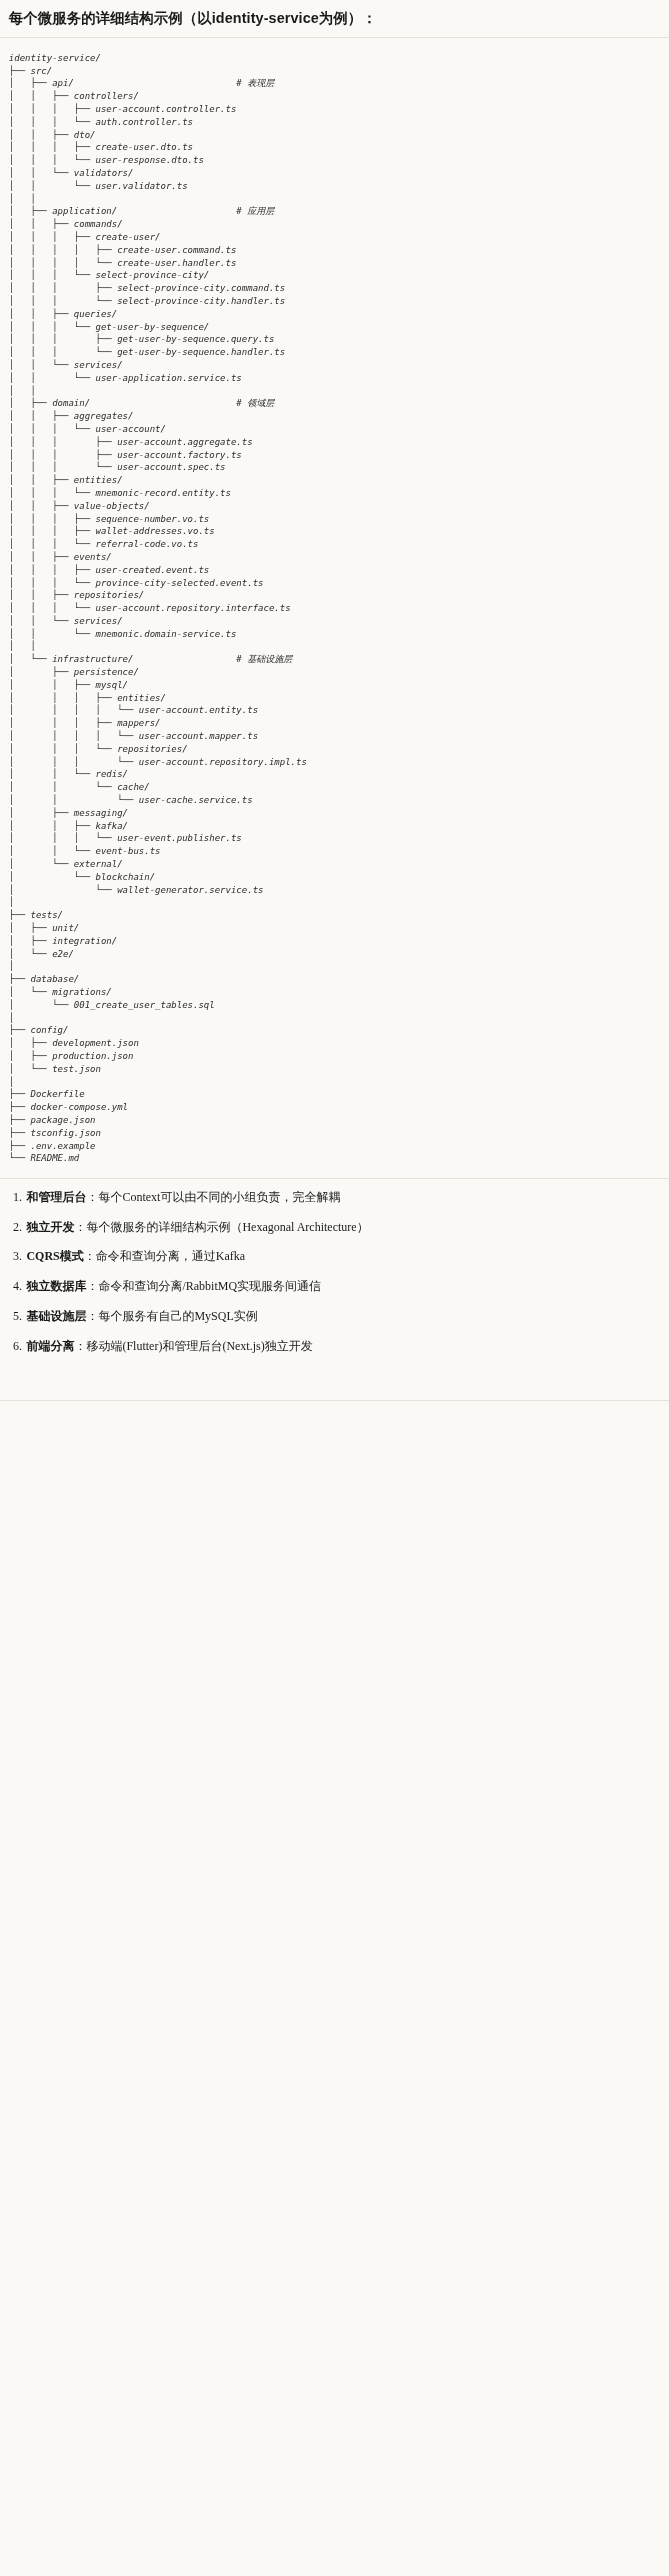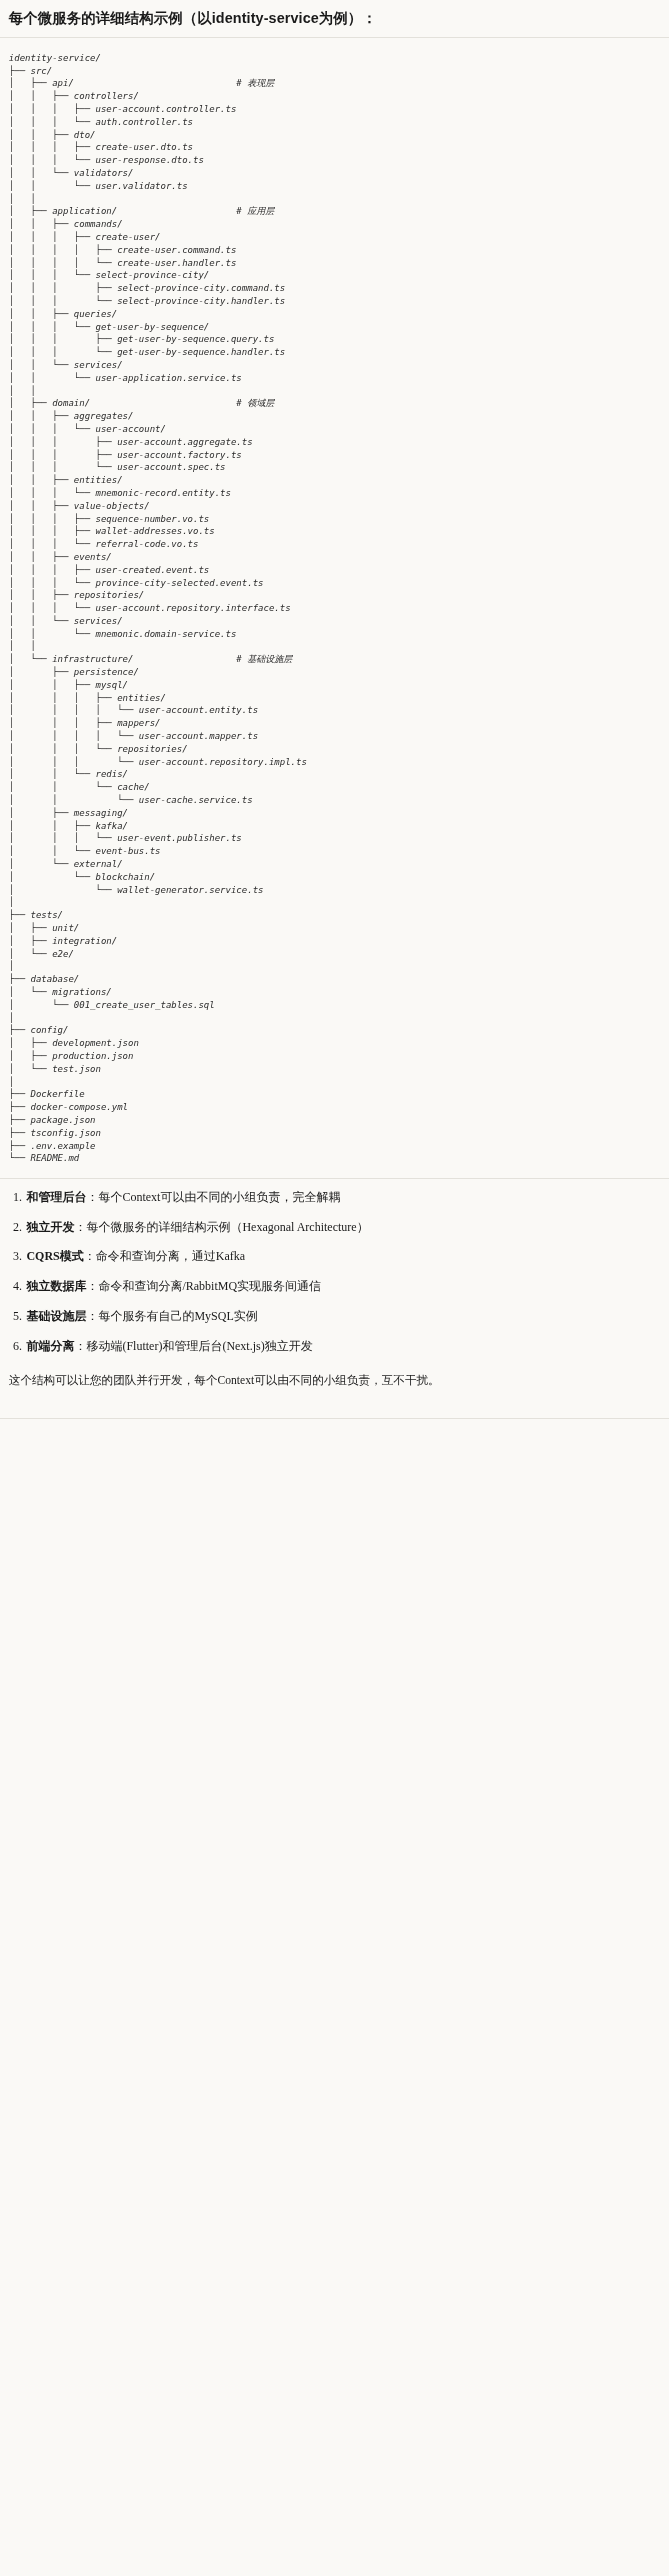--- a/index.html
+++ b/index.html
@@ -197,18 +197,17 @@
 
     <ol class="key-list">
         <li><b>和管理后台</b><span>：</span><span>每个Context可以由不同的小组负责，完全解耦</span></li>
         <li><b>独立开发</b><span>：</span><span>每个微服务的详细结构示例（Hexagonal Architecture）</span></li>
         <li><b>CQRS模式</b><span>：</span><span>命令和查询分离，通过Kafka</span></li>
         <li><b>独立数据库</b><span>：</span><span>命令和查询分离/RabbitMQ实现服务间通信</span></li>
         <li><b>基础设施层</b><span>：</span><span>每个服务有自己的MySQL实例</span></li>
         <li><b>前端分离</b><span>：</span><span>移动端(Flutter)和管理后台(Next.js)独立开发</span></li>
       </ol>
 
-    <p class="closing">这个结构可以让您的团队并行开发，每个Context可以由不同的小组负责，互不干扰。</p>
   </div>
 
   <hr class="footer-rule">
 </div>
 
 
 </body></html>

